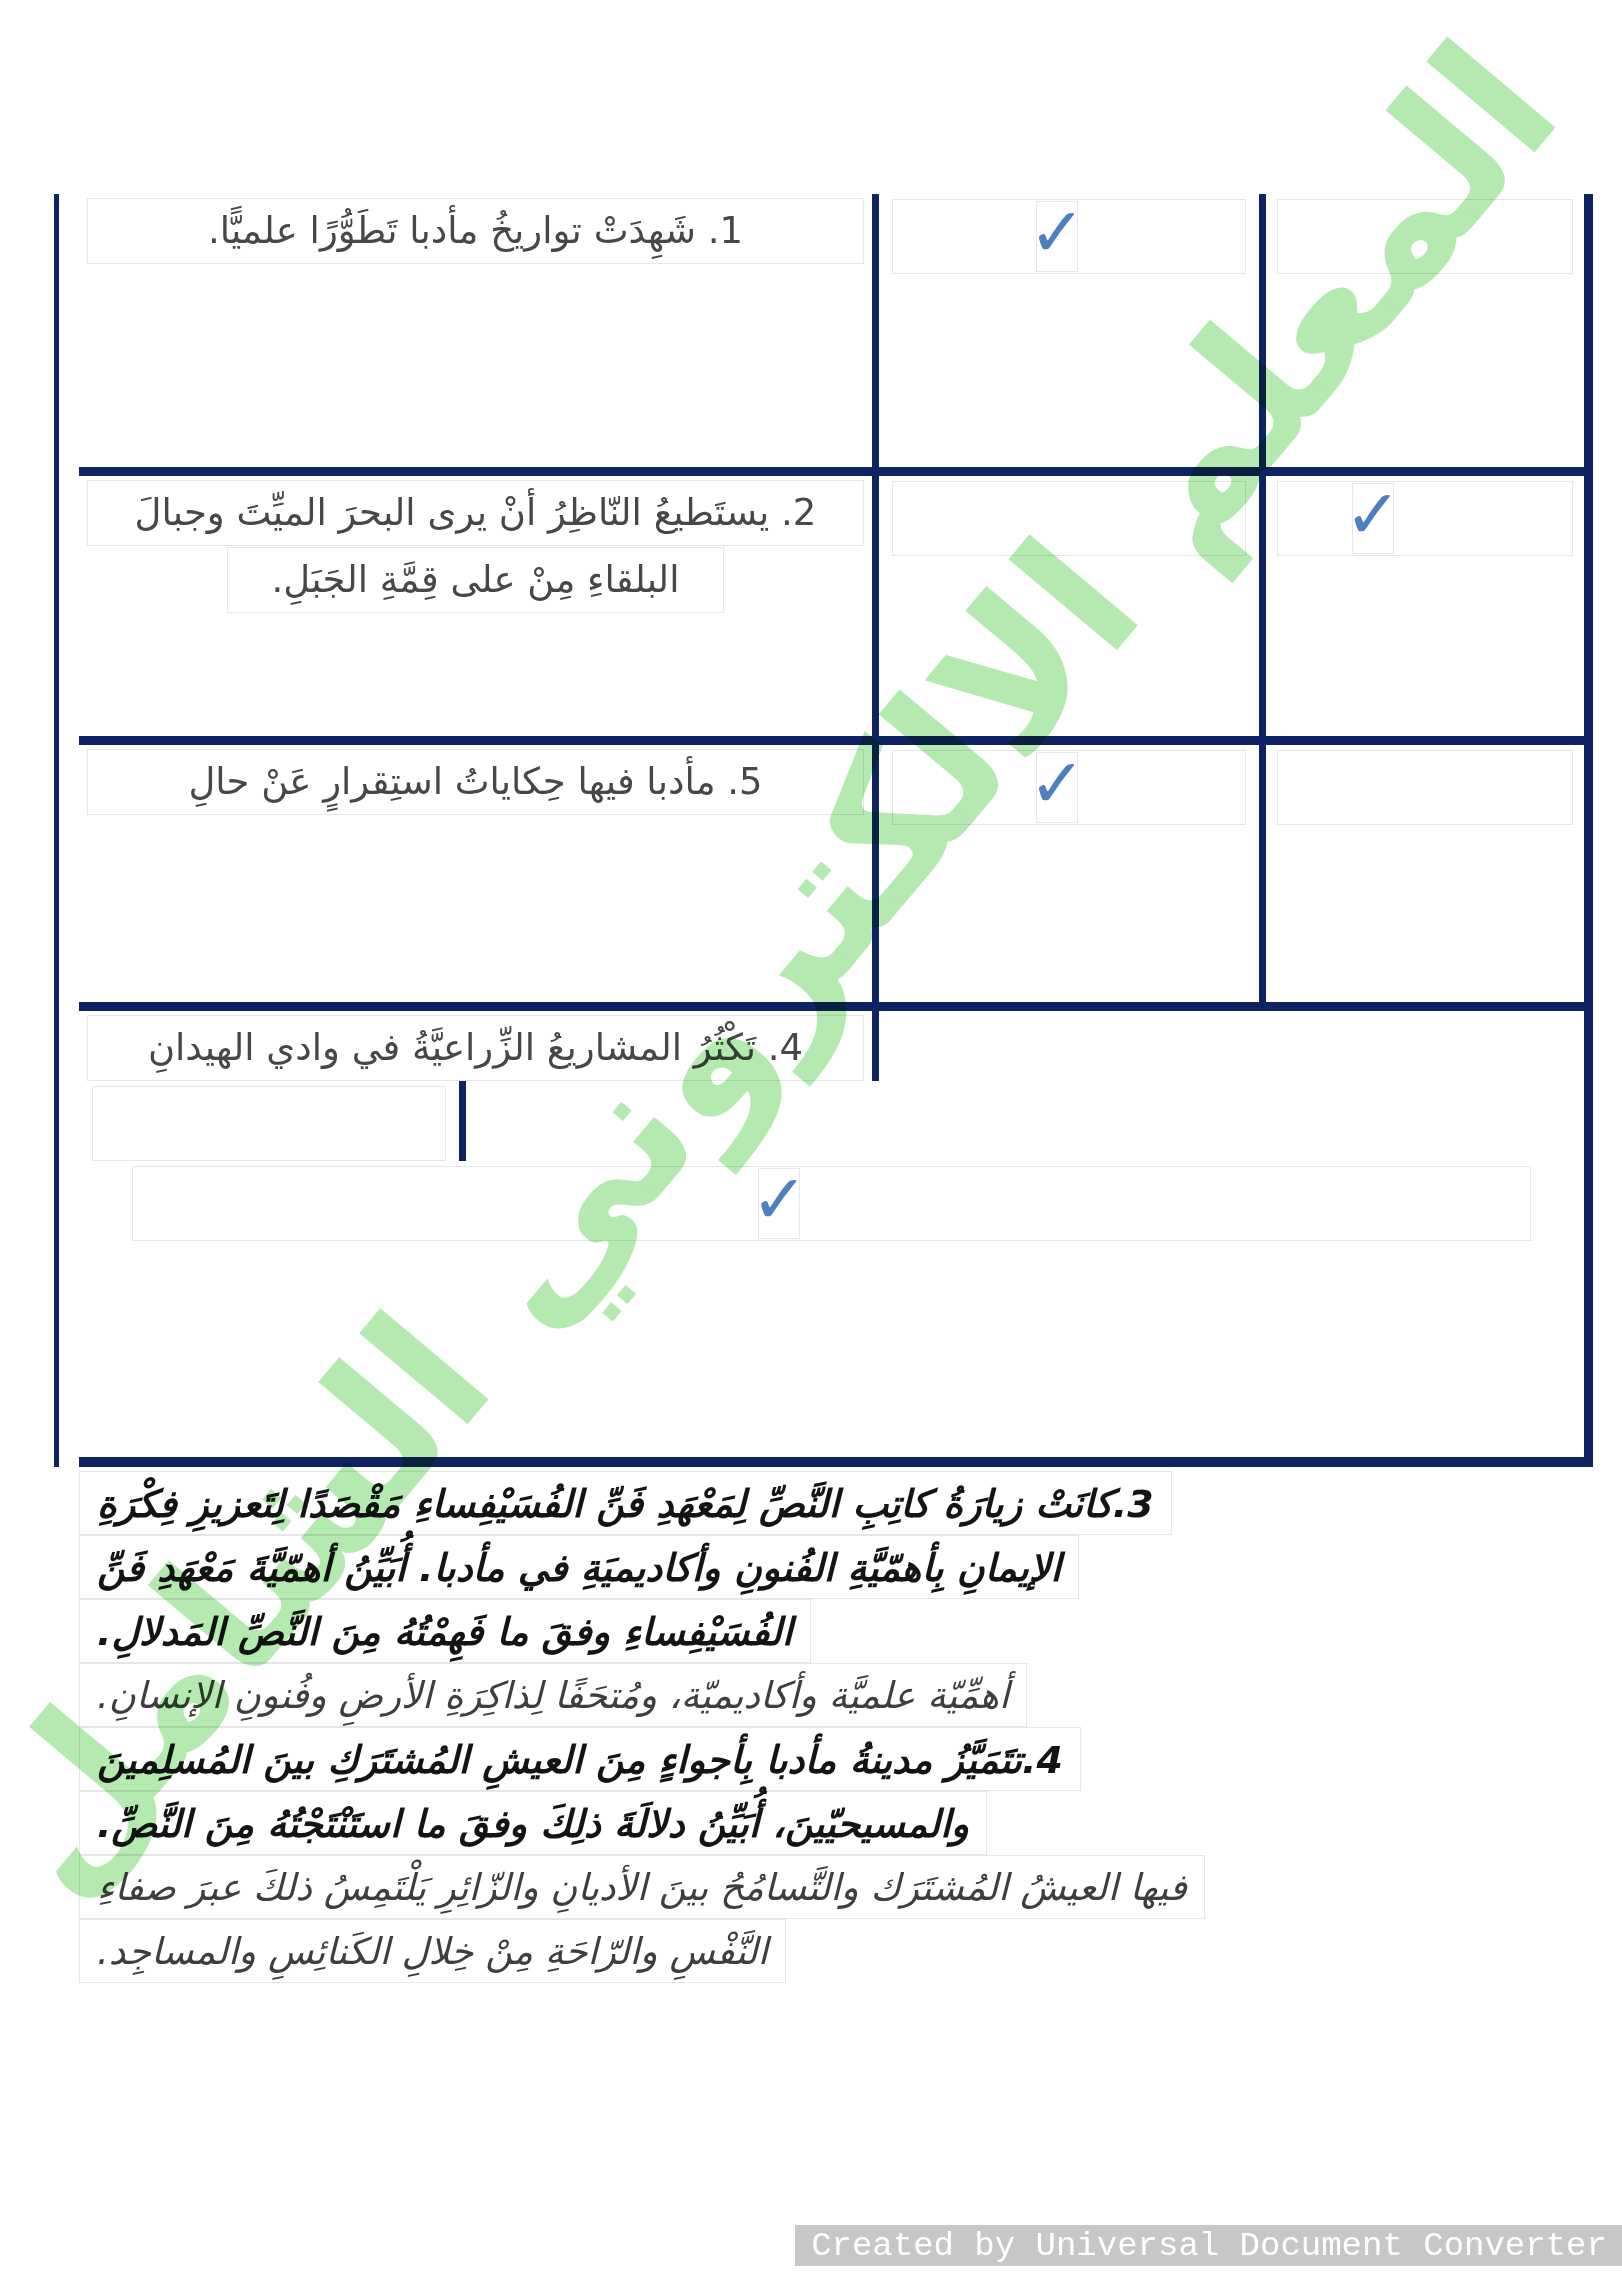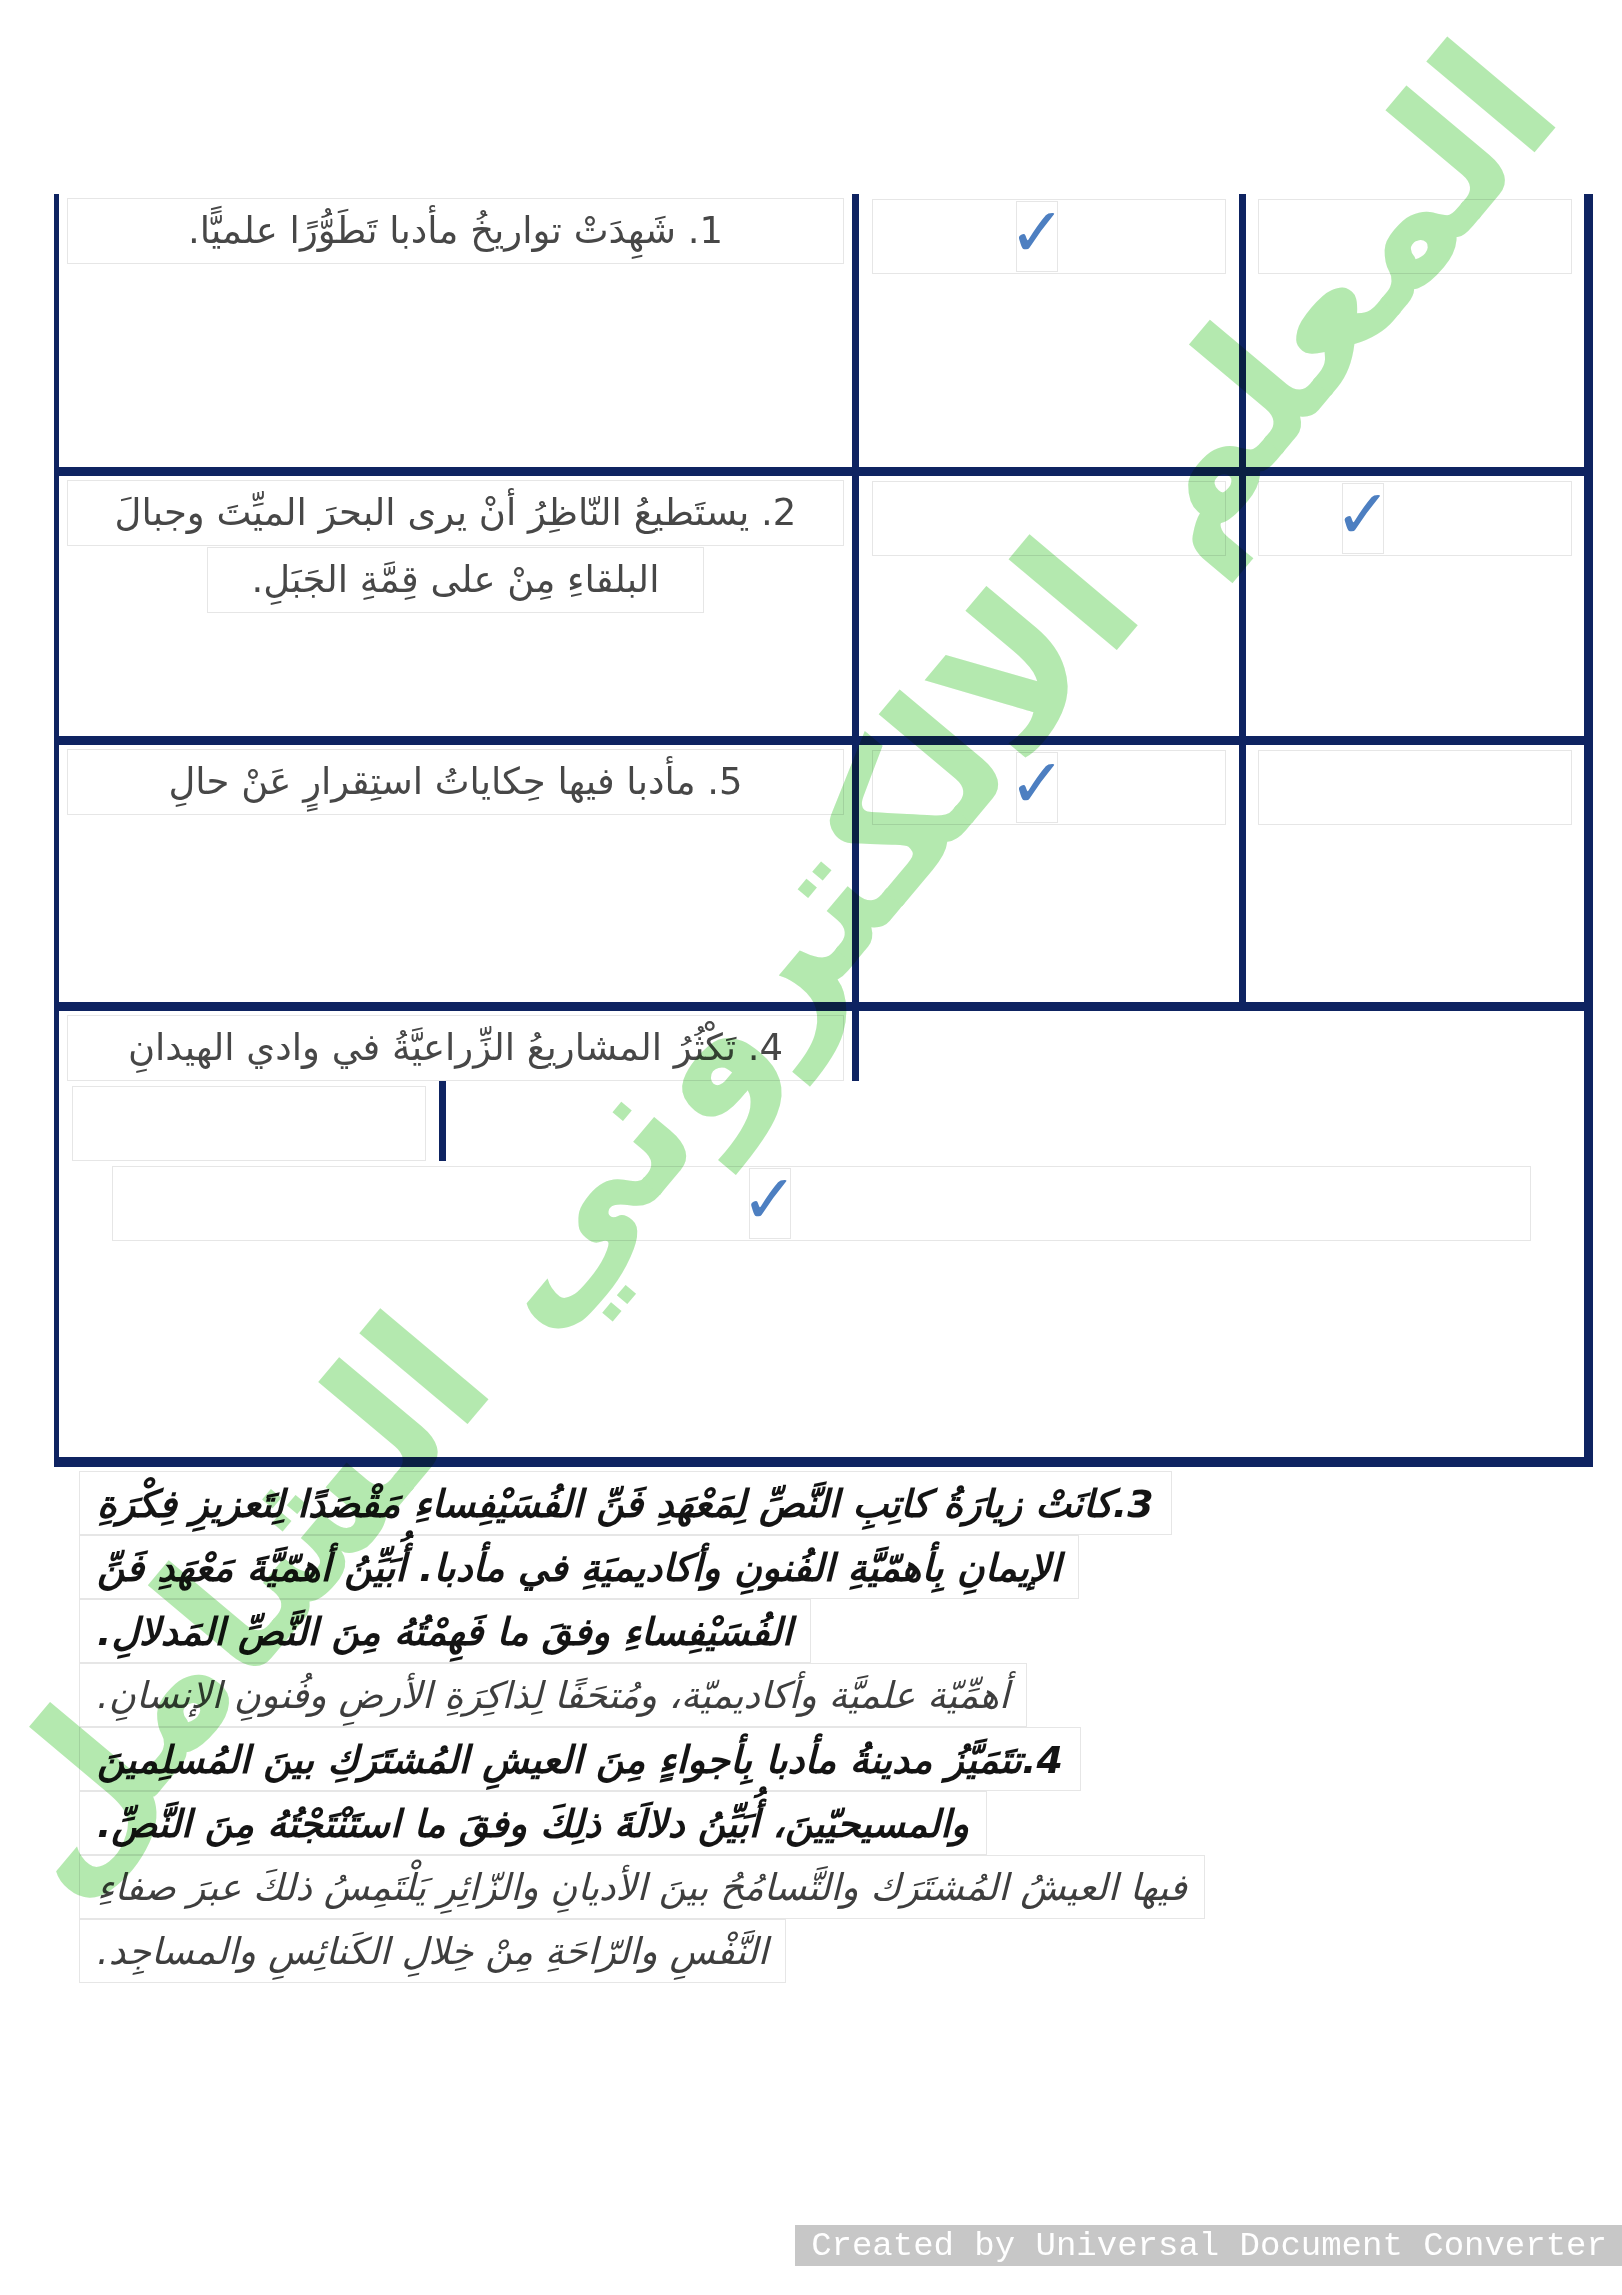--- a/index.html
+++ b/index.html
@@ -41,21 +41,21 @@
   
   .tf-table{
     position:absolute;
     left:54px;top:194px;
     width:1539px;
     border-left:5.9px solid var(--table-border);
     border-right:9.2px solid var(--table-border);
     box-sizing:border-box;
     z-index:10;
   }
-  .trow{display:flex;border-bottom:9.2px solid var(--table-border);align-items:stretch;}
+  .trow{display:flex;border-bottom:9.2px solid var(--table-border);align-items:stretch;margin-left:20px;}
   .trow.r1{height:273px;}
   .trow.r2{height:260px;}
   .trow.r3{height:257px;}
   .trow.r4{height:446px;border-bottom-width:10.5px;flex-direction:column;}
   .cell{box-sizing:border-box;overflow:visible;}
   .cell.statement{width:800px;border-right:7.2px solid var(--table-border);padding:3.9px 7.9px 0 7.9px;}
   .cell.mid{width:387px;border-right:7.9px solid var(--table-border);}
   .cell.rgt{flex:1;}
 
   .sline{

